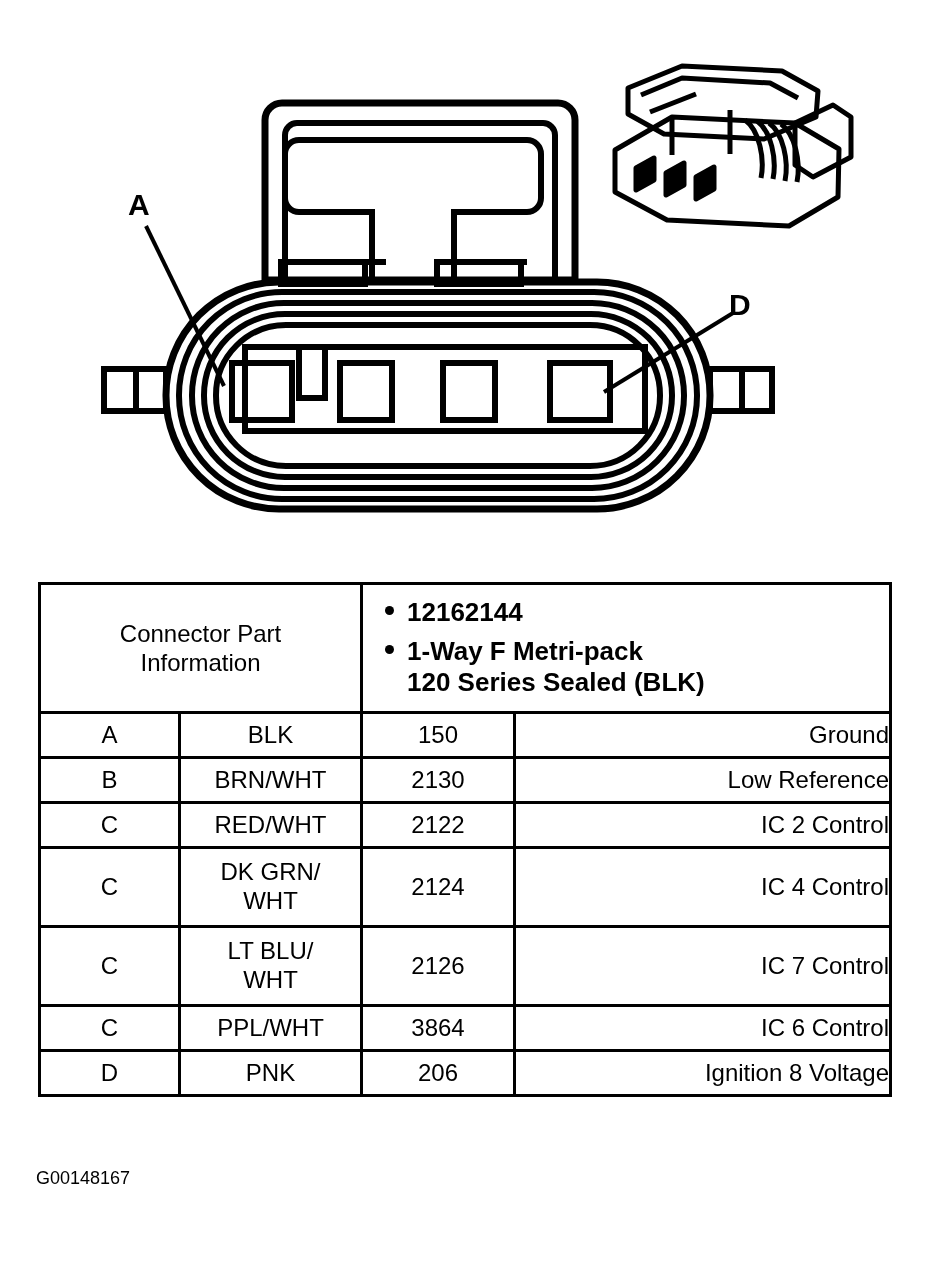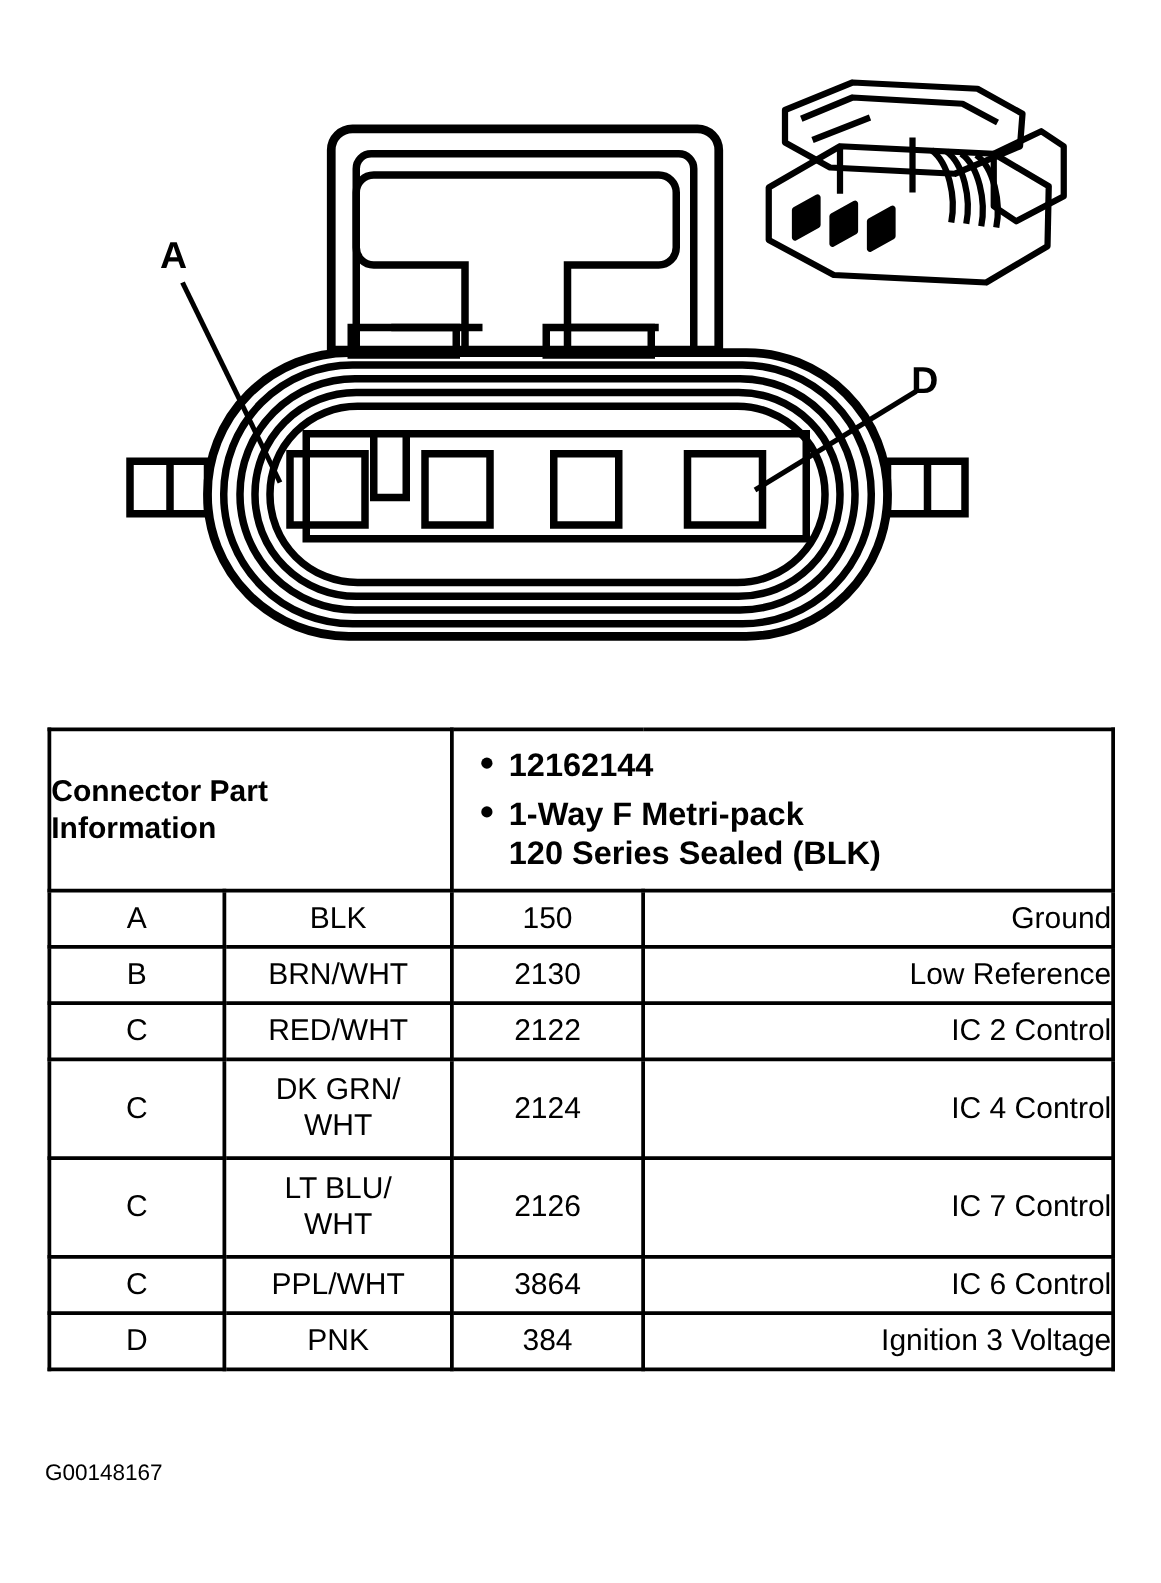--- a/index.html
+++ b/index.html
@@ -30,21 +30,21 @@
     font-size:24px;
     font-family:"Liberation Sans",sans-serif;
   }
   
   .c-pin{width:140px;}
   .c-color{width:182px;}
   .c-circuit{width:153px;}
   .c-func{width:376px;}
 
   .cell-cpi{
-    text-align:left;font-weight:700;font-size:26px;line-height:1.22;
+    text-align:center;font-weight:400;font-size:26px;line-height:1.22;
     height:126px;
   }
   .cell-part{
     padding:6px 0 8px 0;
   }
   .part-list{list-style:none;margin:0;padding:0 0 0 14px;}
   .part-list li{
     font-weight:700;font-size:26px;line-height:1.22;
     position:relative;padding-left:30px;margin:7px 0;
   }
@@ -226,20 +226,20 @@
       </tr>
       <tr>
         <td class="data-cell">C</td>
         <td class="data-cell">PPL/WHT</td>
         <td class="data-cell">3864</td>
         <td class="data-cell func-cell">IC 6 Control</td>
       </tr>
       <tr>
         <td class="data-cell">D</td>
         <td class="data-cell">PNK</td>
-        <td class="data-cell">384</td>
-        <td class="data-cell func-cell">Ignition 3 Voltage</td>
+        <td class="data-cell">206</td>
+        <td class="data-cell func-cell">Ignition 8 Voltage</td>
       </tr>
     </tbody>
   </table>
 
   <div id="caption">G00148167</div>
 </div>
 
 </body></html>

